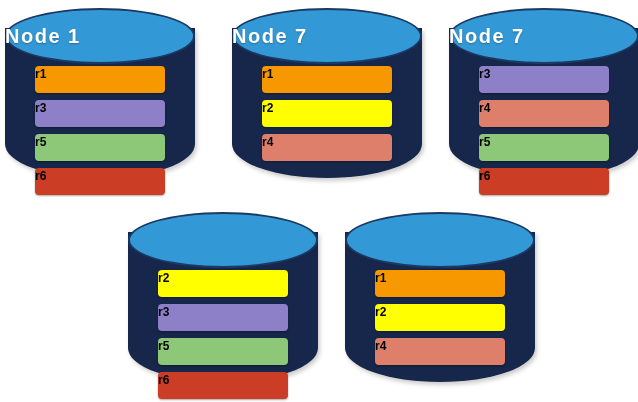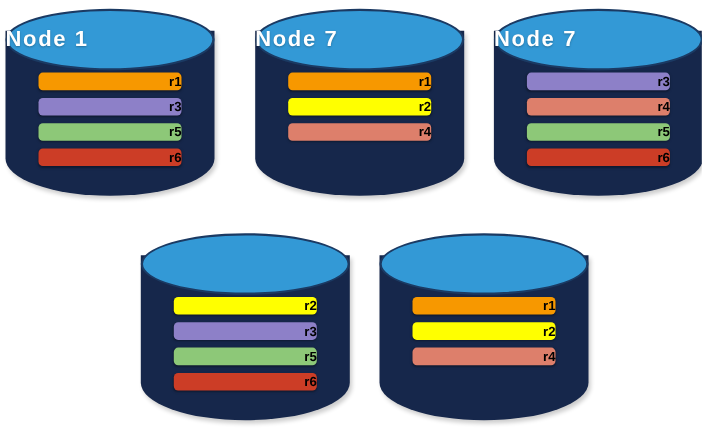--- a/index.html
+++ b/index.html
@@ -69,25 +69,25 @@
 
   
   .replicas {
     position: absolute;
     left: 30px;
     top: 58px;
     width: 130px;
   }
 
   .replica {
-    height: 16px;
+    height: 27px;
     line-height: 16px;
     margin-bottom: 7px;
     border-radius: 4px;
-    text-align: right;
+    text-align: left;
     font-size: 12px;
     font-weight: bold;
     color: #000000;
     box-shadow: 0 1px 2px rgba(0,0,0,0.35);
   }
 
   
   .n1 { left: 5px;   top: 8px; }
   .n2 { left: 232px; top: 8px; }
   .n3 { left: 449px; top: 8px; }

